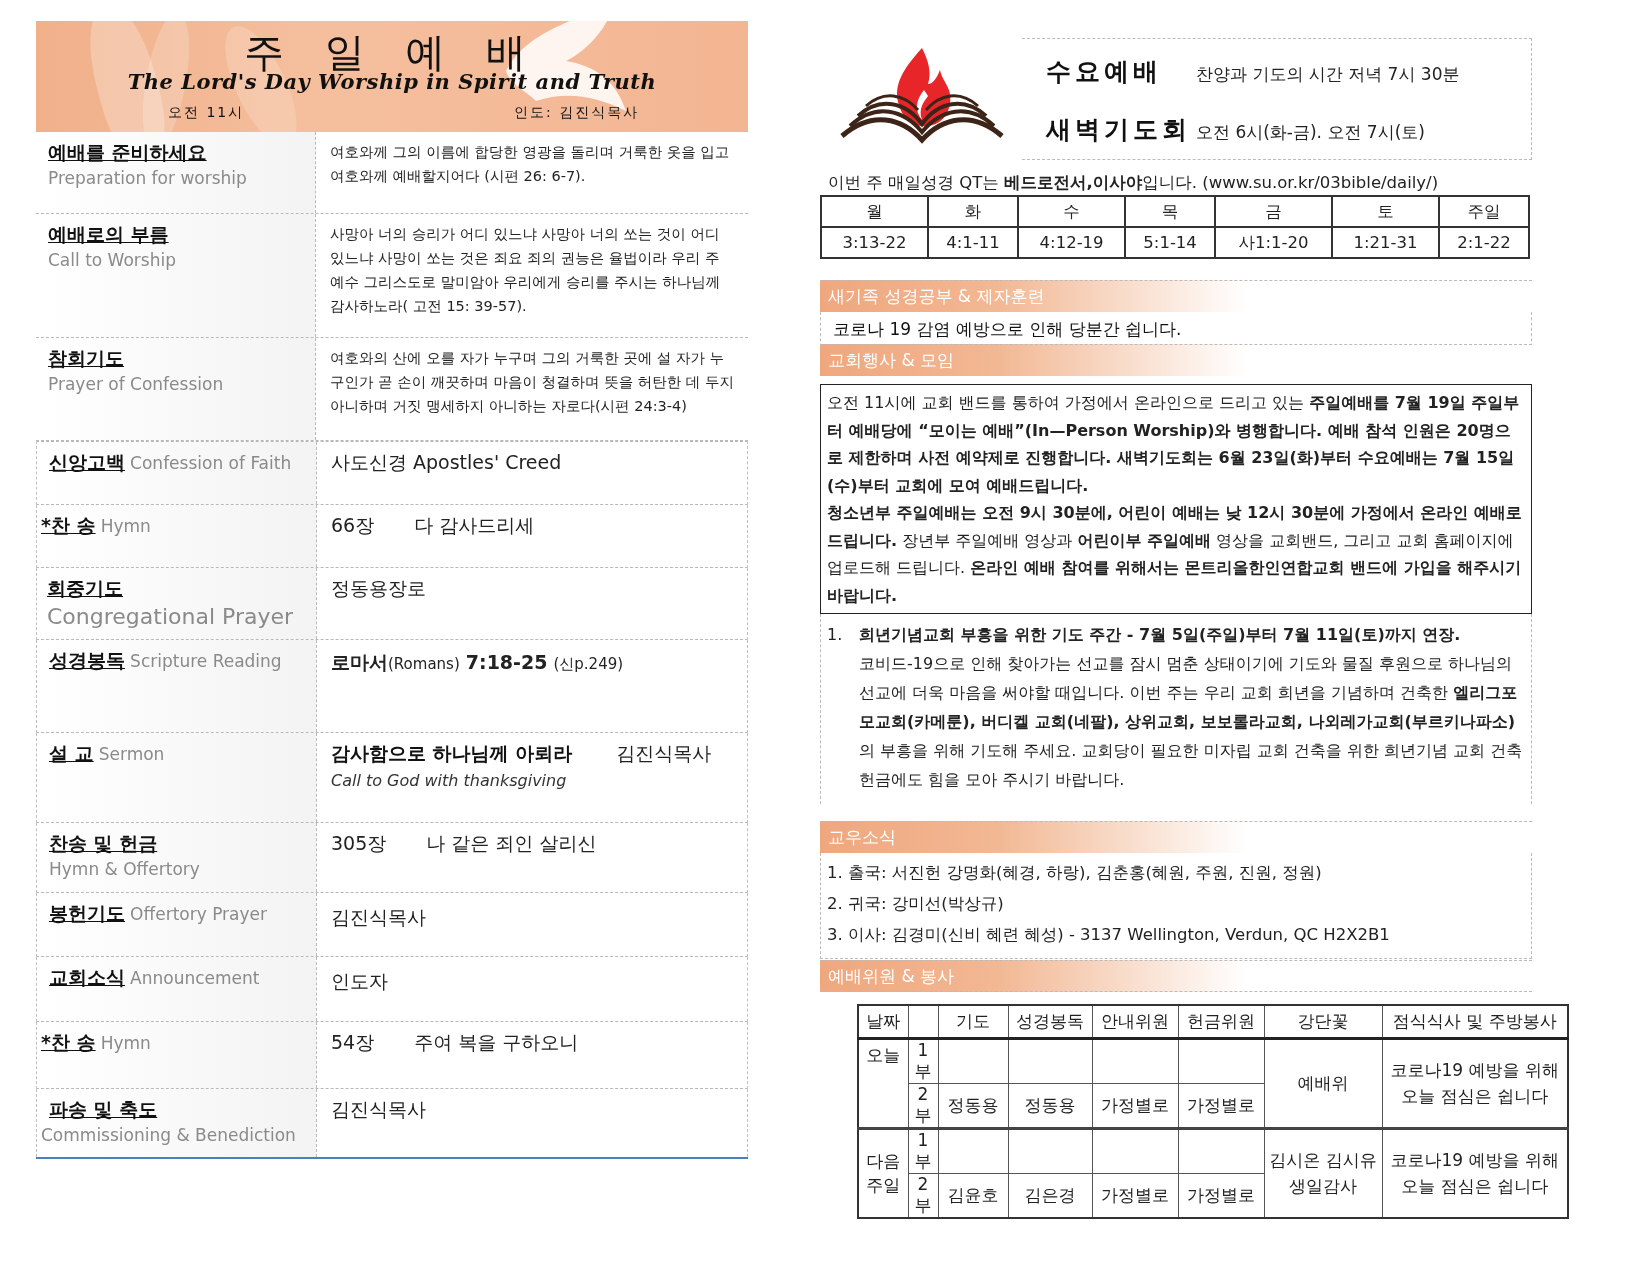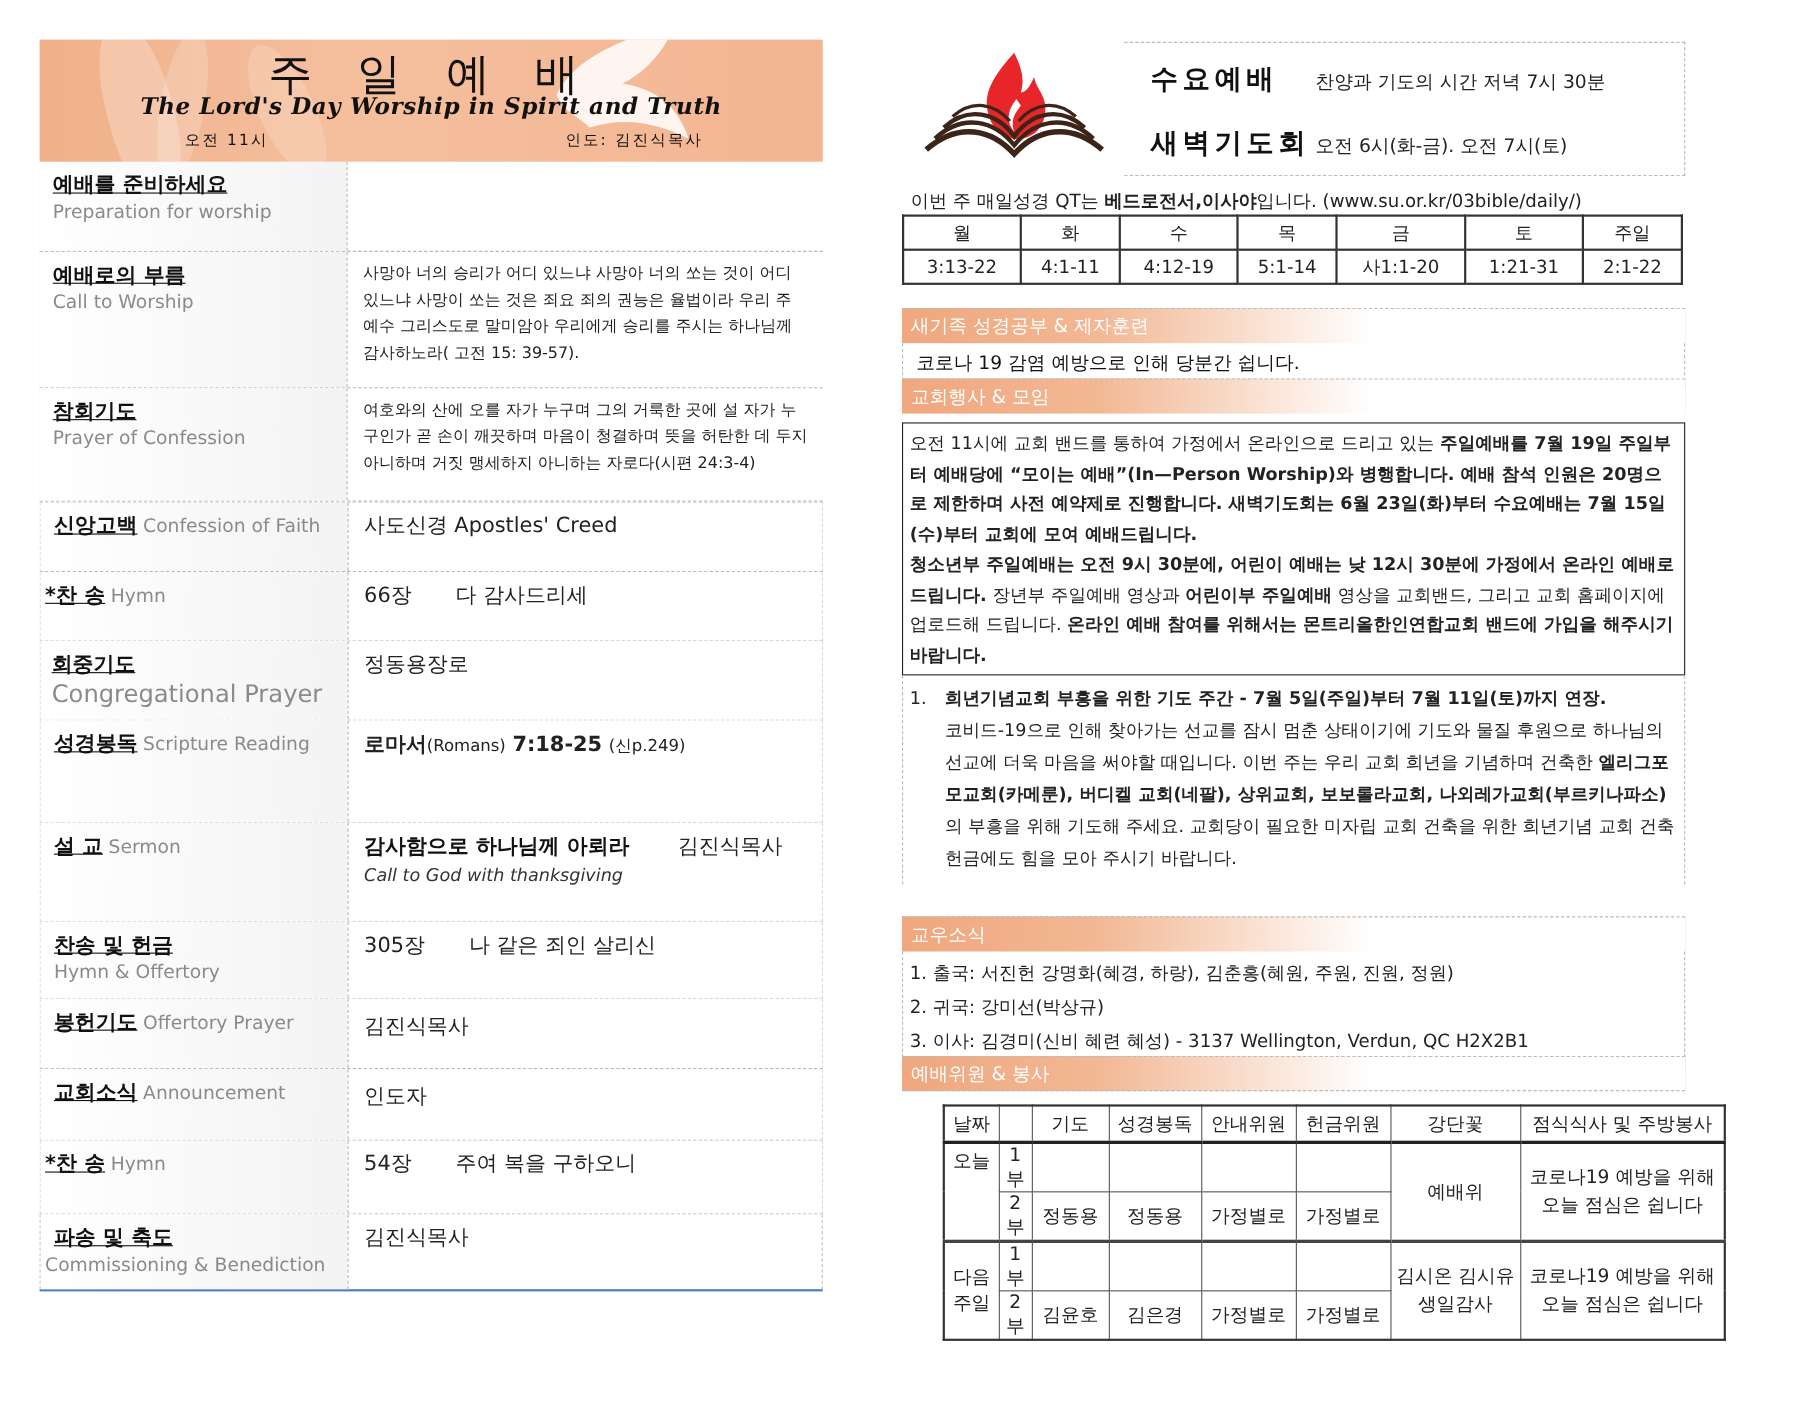--- a/index.html
+++ b/index.html
@@ -1,19 +1,19 @@
 <!DOCTYPE html>
 <html><head>
 <meta charset="utf-8">
 <style>
   * { box-sizing: border-box; margin: 0; padding: 0; }
   body { width: 1650px; height: 1275px; background: #ffffff; font-family: "DejaVu Sans", sans-serif; color: #111; position: relative; overflow: hidden; }
 
   
-  #left { position: absolute; left: 36px; top: 36px; width: 712px; }
+  #left { position: absolute; left: 36px; top: 21px; width: 712px; }
   #banner { position: relative; height: 111px; background: linear-gradient(90deg, #f0b08a 0%, #f5bf9e 40%, #f3b592 100%); overflow: hidden; }
   #banner .flame1 { position: absolute; left: 60px; top: -20px; width: 60px; height: 160px; border-radius: 50% 50% 40% 40%; background: rgba(255,255,255,0.25); transform: rotate(-15deg); }
   #banner .flame2 { position: absolute; left: 110px; top: -10px; width: 40px; height: 140px; border-radius: 50%; background: rgba(255,255,255,0.2); transform: rotate(10deg); }
   #banner .flame3 { position: absolute; left: 200px; top: 0px; width: 50px; height: 130px; border-radius: 50%; background: rgba(255,255,255,0.18); transform: rotate(-25deg); }
   #banner .dove { position: absolute; left: 430px; top: -30px; width: 180px; height: 140px; }
   #banner .title { position: absolute; left: 0; right: 0; top: 4px; text-align: center; font-size: 40px; letter-spacing: 14px; color: #111; font-family: "DejaVu Sans", sans-serif; }
   #banner .subtitle { position: absolute; left: 0; right: 0; top: 48px; text-align: center; font-size: 21px; font-style: italic; font-weight: bold; font-family: "DejaVu Serif", serif; color: #111; letter-spacing: 0.5px; }
   #banner .time { position: absolute; left: 132px; top: 83px; font-size: 14px; letter-spacing: 2px; }
   #banner .leader { position: absolute; left: 478px; top: 83px; font-size: 14px; letter-spacing: 2px; }
 
@@ -49,21 +49,21 @@
   .sect-body { border-left: 1px dashed #bbb; border-right: 1px dashed #bbb; }
 
   #s1 { position: absolute; left: 0; top: 244px; width: 712px; }
   #s1 .sect-body { padding: 6px 12px; font-size: 17px; height: 40px; border-bottom: 1px dashed #bbb; }
   #s2 { position: absolute; left: 0; top: 308px; width: 712px; }
   #notice-box { border: 1.5px solid #222; margin-top: 8px; padding: 4px 6px; font-size: 16px; line-height: 27.5px; color: #222; }
   #prayer { padding: 6px 6px 10px 6px; font-size: 16px; line-height: 29px; color: #222; display: flex; }
   #prayer .num { width: 32px; }
   #prayer .body { flex: 1; }
 
-  #s3 { position: absolute; left: 0; top: 785px; width: 712px; margin-top: 12px; }
+  #s3 { position: absolute; left: 0; top: 785px; width: 712px; }
   #s3 .sect-body { padding: 4px 6px 8px 6px; font-size: 16.5px; line-height: 31px; color: #222; border-bottom: 1px dashed #bbb; }
   #s4 { position: absolute; left: 0; top: 924px; width: 712px; }
   #s4 .sect-head { border-bottom: 1px dashed #bbb; }
   #svc-table { border-collapse: collapse; width: 712px; margin-top: 12px; }
   #svc-table td { border: 1px solid #555; font-size: 17px; text-align: center; height: 33px; color: #222; padding: 0 3px; }
   #svc-table tr.hdr td { border-bottom: 3px solid #222; }
   #svc-table tr.next-first td { border-top: 3px solid #444; }
   #svc-table { border: 2px solid #333; margin-left: 37px; }
 </style>
 </head>
@@ -80,20 +80,21 @@
     <div class="title">주 일 예 배</div>
     <div class="subtitle">The Lord's Day Worship in Spirit and Truth</div>
     <div class="time">오전 11시</div>
     <div class="leader">인도: 김진식목사</div>
   </div>
 
   <div>
 
     <div class="orow" style="height:82px">
       <div class="lcol"><span class="lk">예배를 준비하세요</span><span class="le block">Preparation for worship</span></div>
+      <div class="rcol rsmall">여호와께 그의 이름에 합당한 영광을 돌리며 거룩한 옷을 입고 여호와께 예배할지어다 (시편 26: 6-7).</div>
     </div>
 
     <div class="orow" style="height:124px">
       <div class="lcol"><span class="lk">예배로의 부름</span><span class="le block">Call to Worship</span></div>
       <div class="rcol rsmall">사망아 너의 승리가 어디 있느냐 사망아 너의 쏘는 것이 어디 있느냐 사망이 쏘는 것은 죄요 죄의 권능은 율법이라 우리 주 예수 그리스도로 말미암아 우리에게 승리를 주시는 하나님께 감사하노라( 고전 15: 39-57).</div>
     </div>
 
     <div class="orow" style="height:103px">
       <div class="lcol"><span class="lk">참회기도</span><span class="le block">Prayer of Confession</span></div>
       <div class="rcol rsmall">여호와의 산에 오를 자가 누구며 그의 거룩한 곳에 설 자가 누구인가 곧 손이 깨끗하며 마음이 청결하며 뜻을 허탄한 데 두지 아니하며 거짓 맹세하지 아니하는 자로다(시편 24:3-4)</div>

